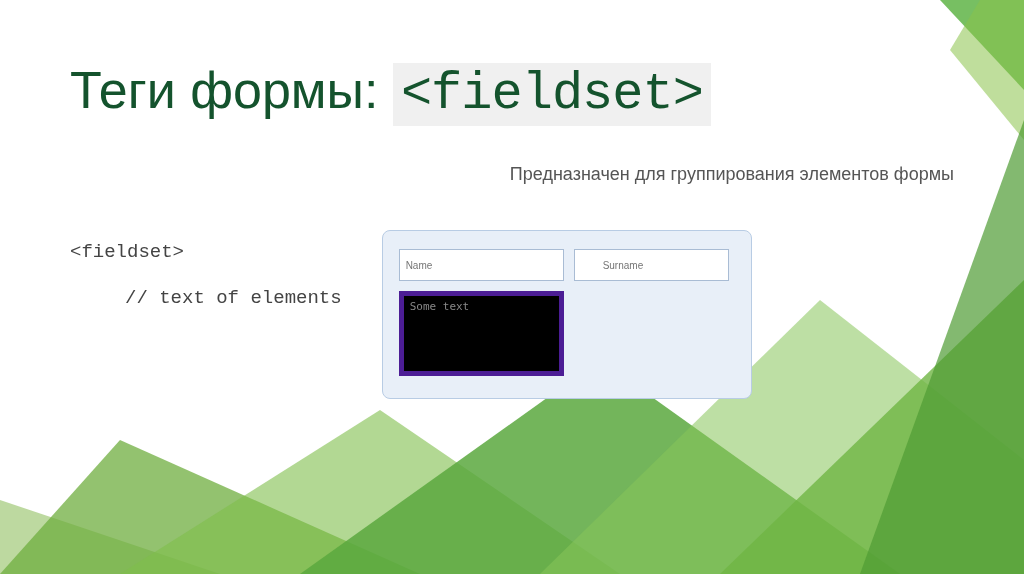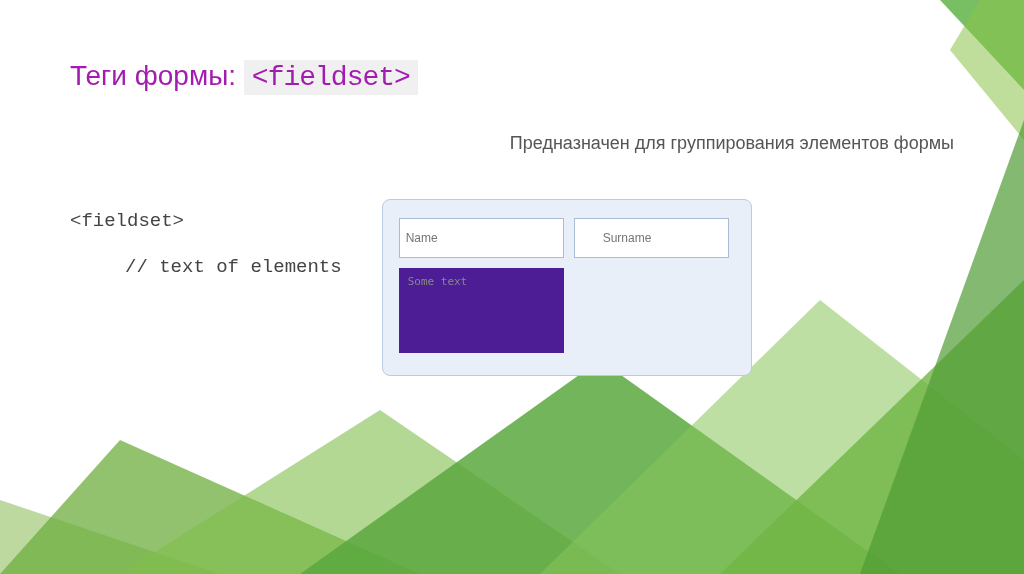--- a/index.html
+++ b/index.html
@@ -14,23 +14,23 @@
       font-family: "Segoe UI", Arial, sans-serif;
       position: relative;
       overflow: hidden;
     }
     .slide-content {
       padding: 60px 70px 40px 70px;
       position: relative;
       z-index: 2;
     }
     .title {
-      font-size: 28px;
+      font-size: 52px;
       font-weight: 300;
-      color: #a21caf;
+      color: #14532d;
       margin-bottom: 40px;
     }
     .title .code-tag {
       font-family: "Consolas", "Courier New", monospace;
       background: #f0f0f0;
       padding: 2px 8px;
       font-weight: 400;
       letter-spacing: -1px;
     }
     .description {
@@ -61,38 +61,38 @@
       width: 370px;
     }
     .demo-row {
       display: flex;
       gap: 10px;
       margin-bottom: 10px;
     }
     .demo-input {
       border: 1px solid #a9bcd4;
       background: #ffffff;
-      font-size: 12px;
+      font-size: 10px;
       font-family: Arial, sans-serif;
       color: #888;
       padding: 3px 6px;
-      height: 40px;
+      height: 32px;
     }
     .demo-input.name {
       width: 165px;
     }
     .demo-input.surname {
       width: 155px;
       padding-left: 28px;
     }
     .demo-textarea {
       width: 165px;
       height: 85px;
-      border: 3px solid #4c1d95;
-      background: #4c1d95;
+      border: 5px solid #4c1d95;
+      background: #000000;
       font-size: 11px;
       font-family: "Consolas", monospace;
       color: #888;
       padding: 4px 6px;
       resize: none;
       display: block;
     }
     
     .triangles {
       position: absolute;

